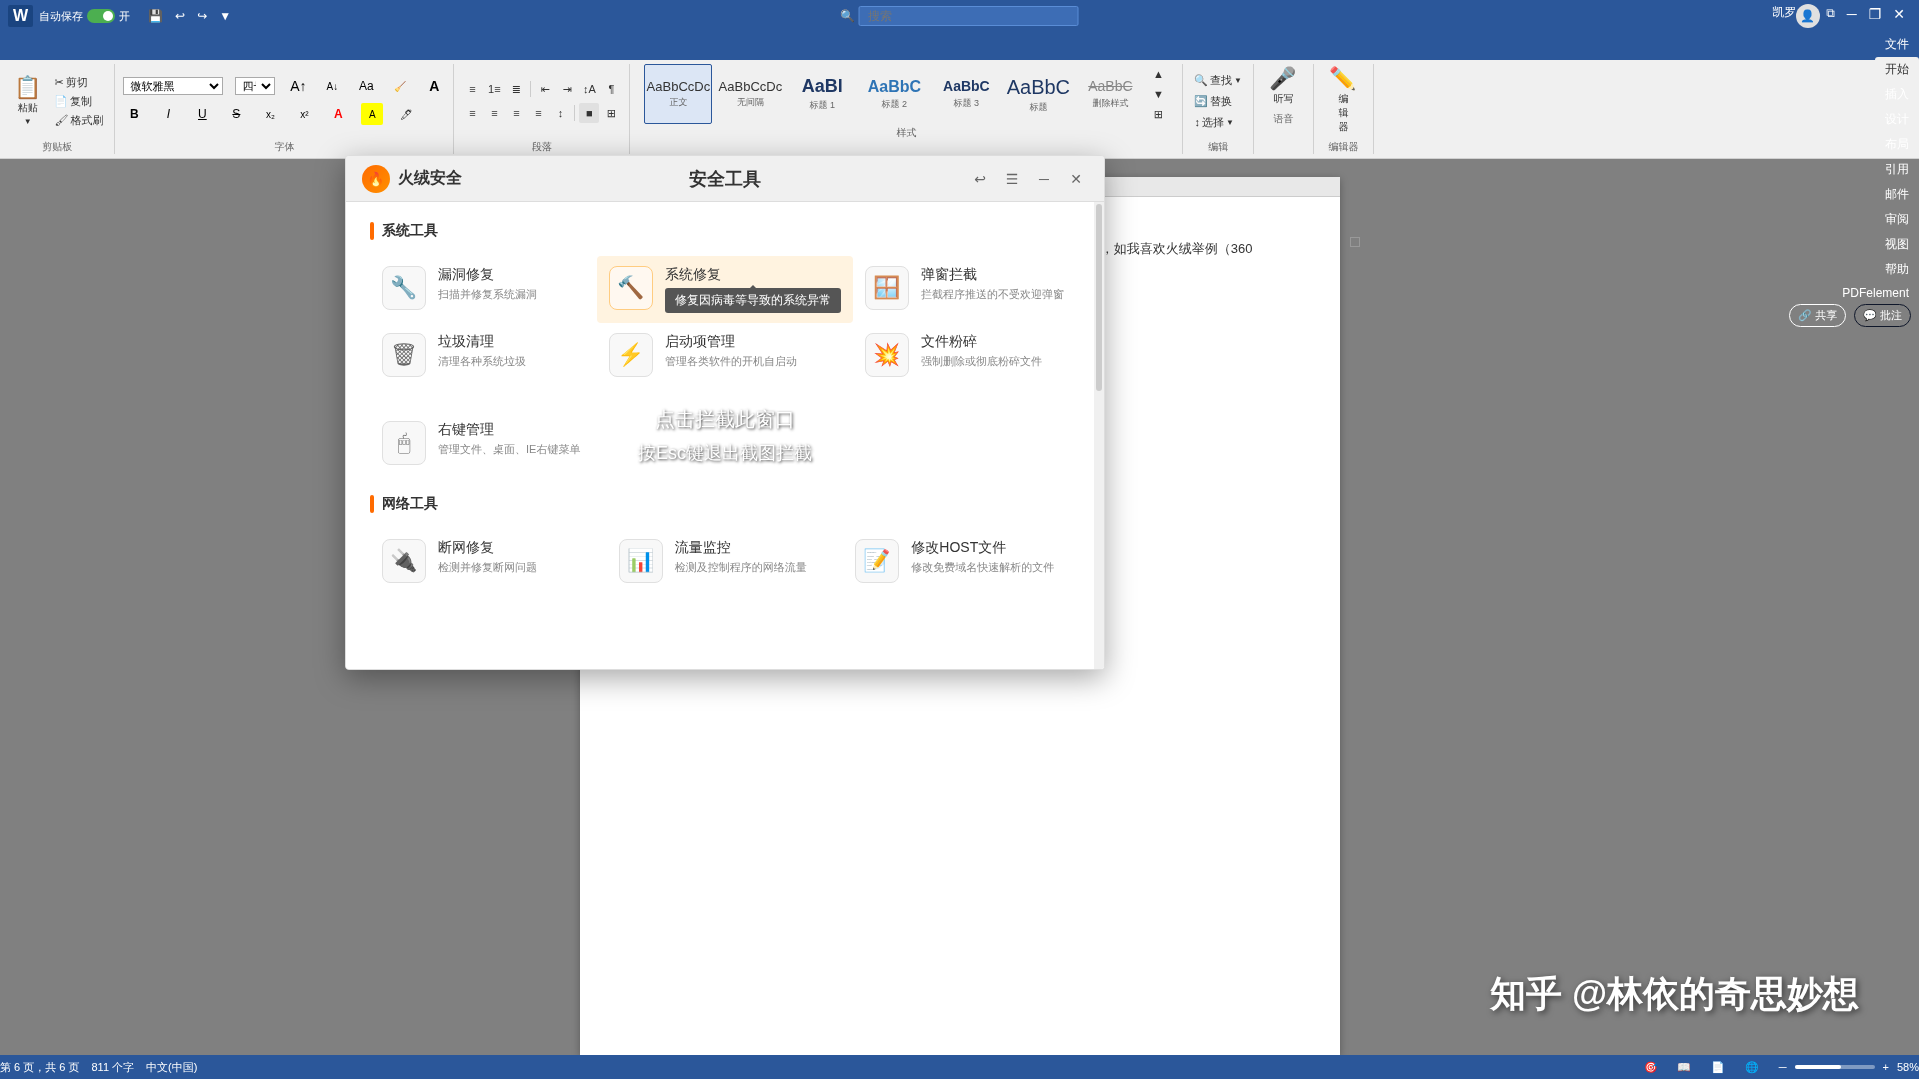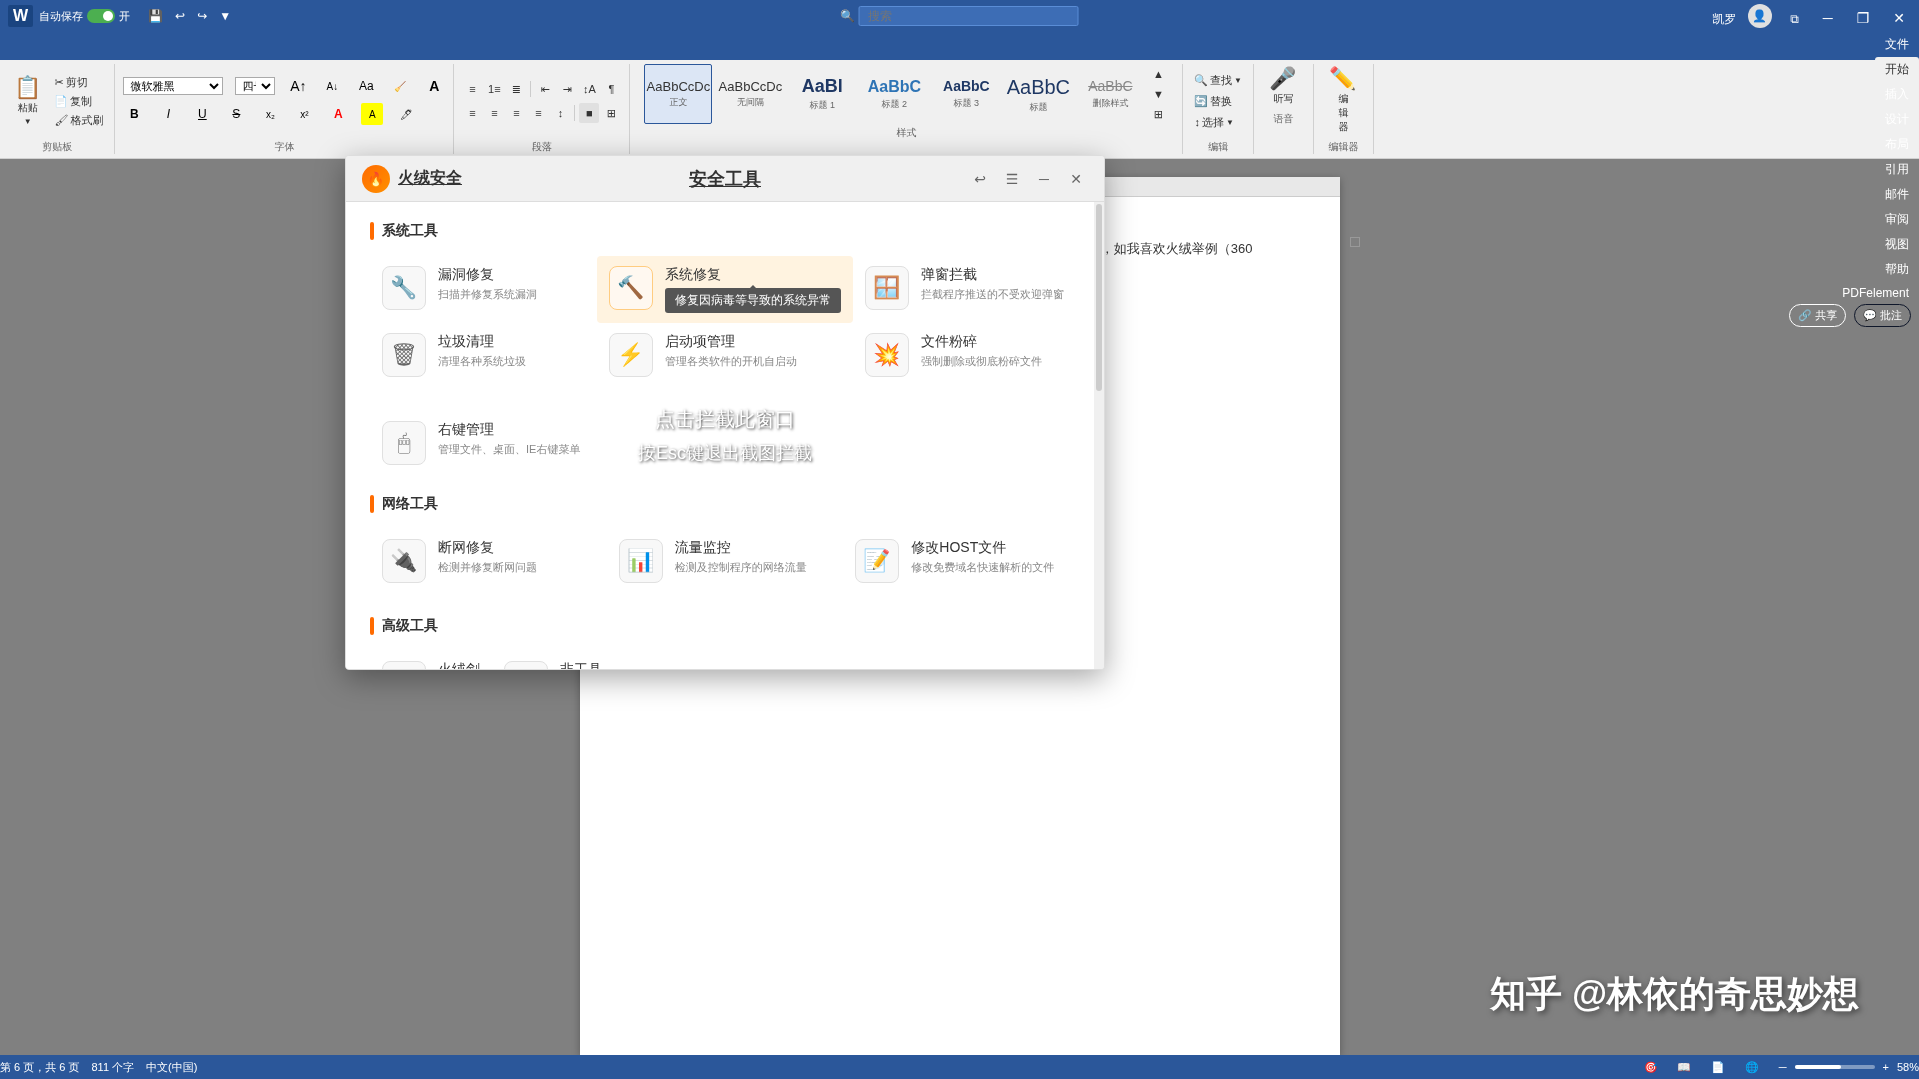--- a/index.html
+++ b/index.html
@@ -31,22 +31,22 @@
     }
     .title-bar-center {
       color: white;
       font-size: 12px;
       position: absolute;
       left: 50%;
       transform: translateX(-50%);
     }
     .title-bar-right {
       display: flex;
-      align-items: flex-end;
-      gap: 12px;
+      align-items: flex-start;
+      gap: 0;
     }
     .title-bar-btn {
       color: white;
       font-size: 14px;
       cursor: pointer;
       padding: 2px 6px;
     }
 
     
     .autosave {
@@ -353,21 +353,20 @@
       border-radius: 50%;
       display: flex; align-items: center; justify-content: center;
       font-size: 14px;
       color: white;
       font-weight: bold;
     }
     .dialog-title-text {
       font-size: 16px;
       font-weight: bold;
       color: #333;
-      text-decoration: underline;
     }
     .dialog-title-btns {
       display: flex; align-items: center; gap: 8px;
     }
     .dialog-icon-btn {
       width: 24px; height: 24px;
       display: flex; align-items: center; justify-content: center;
       cursor: pointer;
       color: #666;
       font-size: 14px;
@@ -918,43 +917,19 @@
             <span>📝</span>
           </div>
           <div class="tool-info">
             <div class="tool-name">修改HOST文件</div>
             <div class="tool-desc">修改免费域名快速解析的文件</div>
           </div>
         </div>
       </div>
     </div>
 
-    <div style="margin-top:10px;">
-      <div class="section-title">
-        <div class="section-bar"></div>
-        <span>高级工具</span>
-      </div>
-      <div style="display:flex;gap:0;">
-        <div class="tool-item">
-          <div class="tool-icon-wrap orange">
-            
-          </div>
-          <div class="tool-info">
-            <div class="tool-name">火绒剑</div>
-          </div>
-        </div>
-        <div class="tool-item">
-          <div class="tool-icon-wrap gray">
-            
-          </div>
-          <div class="tool-info">
-            <div class="tool-name">非工具</div>
-          </div>
-        </div>
-      </div>
-    </div>
 
   </div>
 </div>
 
 <div class="watermark">
   <span>知乎 @林依的奇思妙想</span>
 </div>
 
 </body></html>

